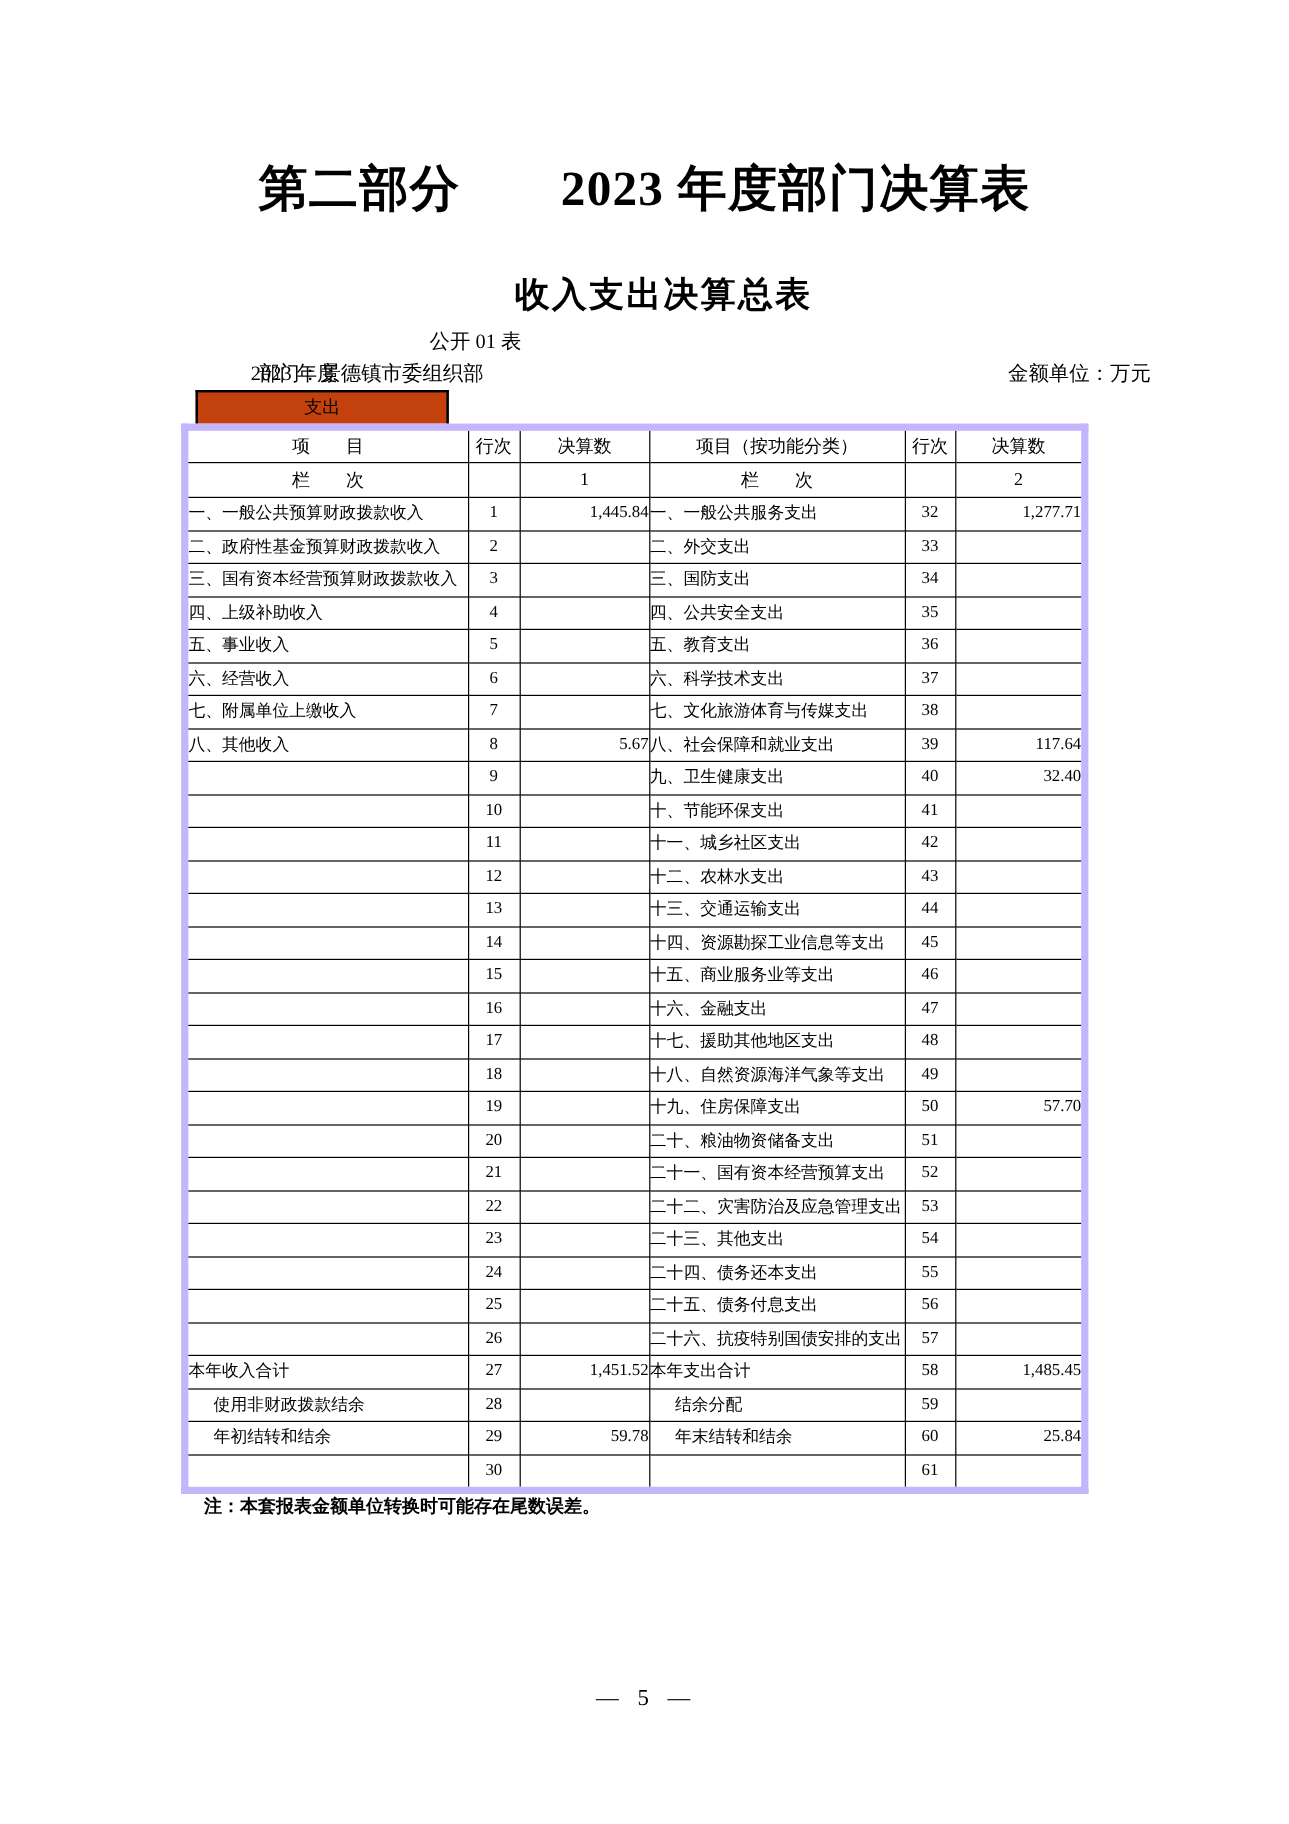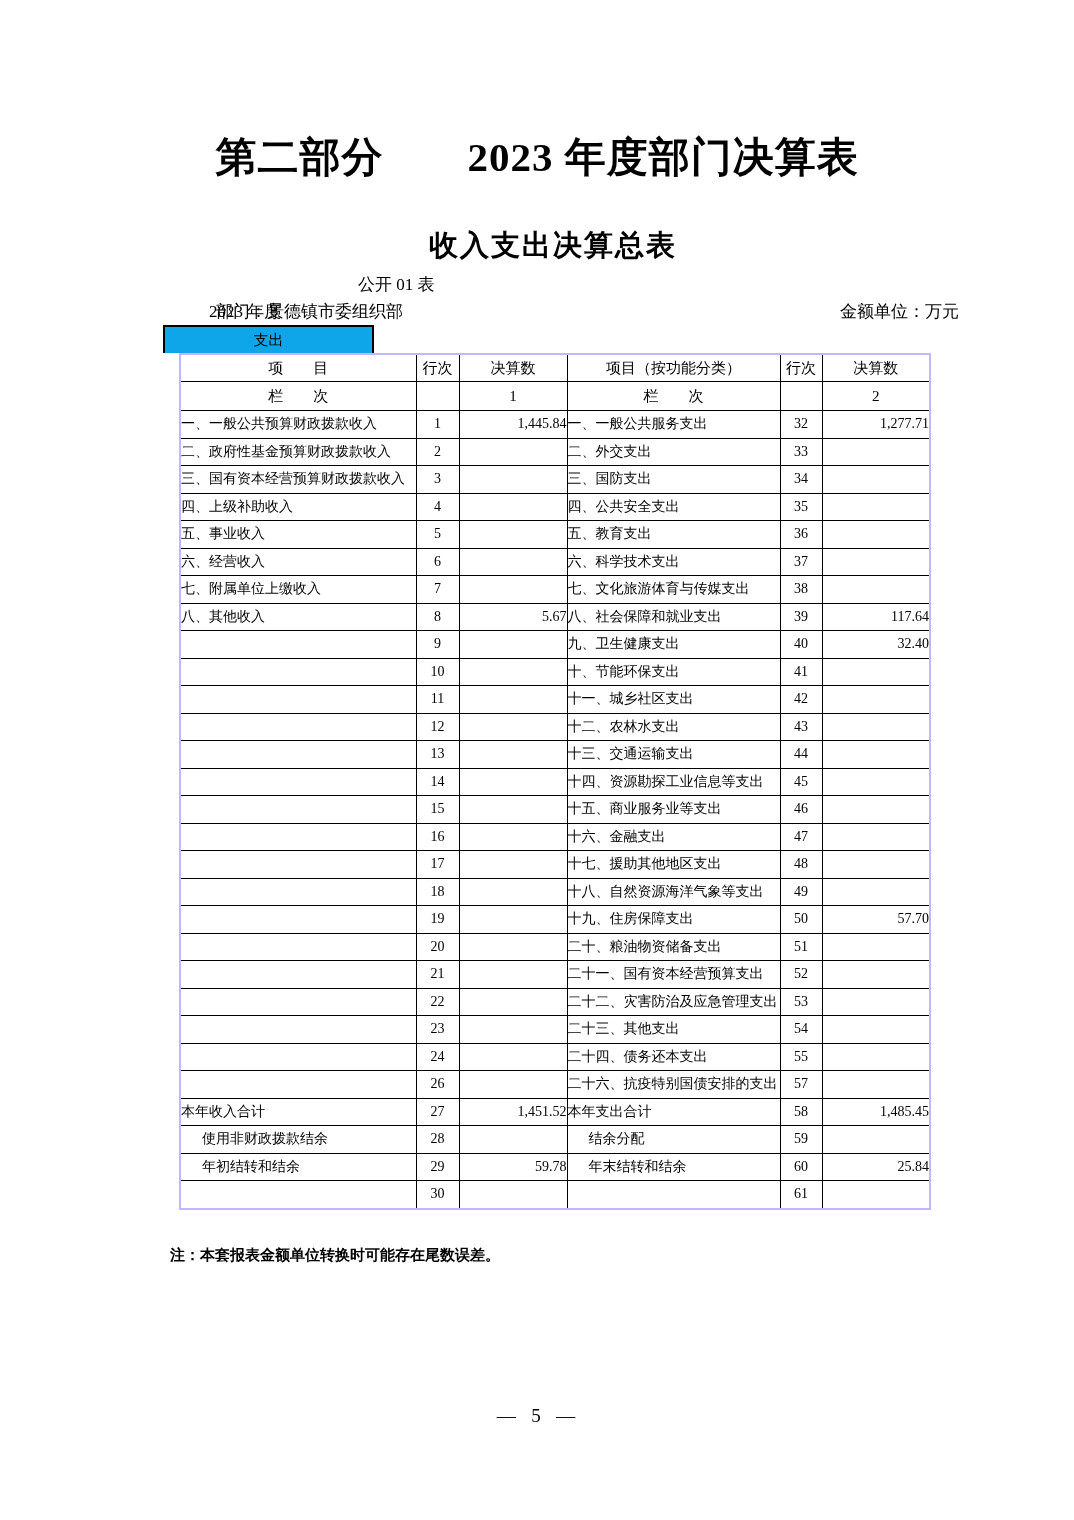--- a/index.html
+++ b/index.html
@@ -36,28 +36,28 @@
   }
   .meta-row .dept { position: absolute; left: 7px; top: 0; }
   .meta-row .year { position: absolute; left: 0; top: 0; width: 100%; }
   .meta-row .unit { position: absolute; right: 0; top: 0; }
 
   .tab {
     position: absolute; top: 325px; left: 163px;
     width: 211px; height: 28px; box-sizing: border-box;
     border: 2px solid #000; border-bottom: none;
     text-align: center; font-size: 15px; line-height: 26px;
-    background: #0ea5e9;
+    background: #c2410c;
   }
 
   .acct-table {
-    position: absolute; top: 353px; left: 179px;
+    position: absolute; top: 353px; left: 151px;
     width: 750px; table-layout: fixed;
     border-collapse: collapse;
-    border: 2px solid #c4b5fd;
+    border: 6px solid #c4b5fd;
   }
   .acct-table th, .acct-table td {
     border: 1px solid #000;
     padding: 0; overflow: hidden; white-space: nowrap;
     font-weight: normal; vertical-align: middle;
   }
   .head-row th { height: 26px; font-size: 15px; text-align: center; }
   .colindex-row td { height: 28px; font-size: 15px; }
   .acct-table tbody td { height: 26.5px; font-size: 14px; }
   .c-center { text-align: center; }
@@ -313,20 +313,28 @@
         <tr>
           <td class="c-item"></td>
           <td class="c-no">24</td>
           <td class="c-val"></td>
           <td class="c-item">二十四、债务还本支出</td>
           <td class="c-no">55</td>
           <td class="c-val"></td>
         </tr>
         <tr>
           <td class="c-item"></td>
+          <td class="c-no">25</td>
+          <td class="c-val"></td>
+          <td class="c-item">二十五、债务付息支出</td>
+          <td class="c-no">56</td>
+          <td class="c-val"></td>
+        </tr>
+        <tr>
+          <td class="c-item"></td>
           <td class="c-no">26</td>
           <td class="c-val"></td>
           <td class="c-item">二十六、抗疫特别国债安排的支出</td>
           <td class="c-no">57</td>
           <td class="c-val"></td>
         </tr>
         <tr>
           <td class="c-item">本年收入合计</td>
           <td class="c-no">27</td>
           <td class="c-val">1,451.52</td>

